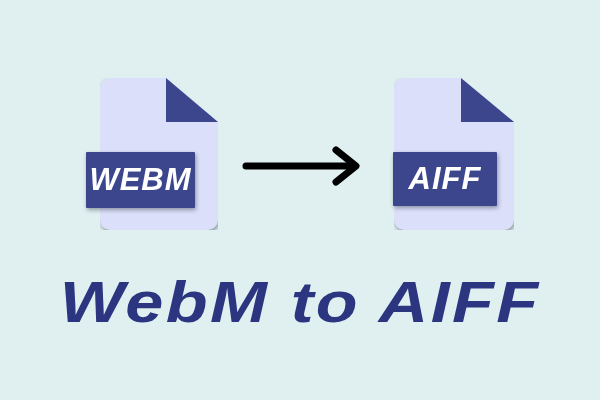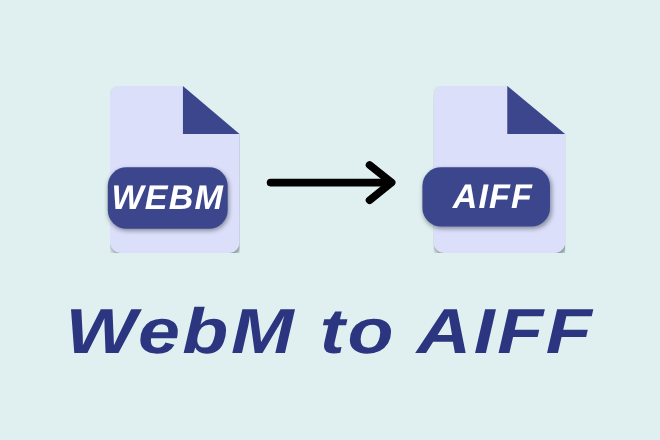--- a/index.html
+++ b/index.html
@@ -13,29 +13,28 @@
     position: absolute;
     background: #dcdffa;
     border-radius: 10px;
     box-shadow: 1px 2px 4px rgba(60,70,80,0.55);
     clip-path: polygon(-10px -10px, 66px -10px, 66px 0, 120px 44px, 130px 44px, 130px 170px, -10px 170px);
   }
   .doc-wrap { position: absolute; }
   .label {
     position: absolute;
     background: #3b468c;
-    border-radius: 17px;
+    border-radius: 1px;
     box-shadow: 1px 2px 4px rgba(40,50,60,0.45);
     display: flex; align-items: center; justify-content: center;
     color: #ffffff;
     font-weight: bold; font-style: italic;
     font-family: "Liberation Sans", sans-serif;
     font-size: 31px;
     letter-spacing: 1px;
-    margin-left: 12px;
   }
   .arrow { position: absolute; left: 240px; top: 145px; }
   .title {
     position: absolute; left: 0; right: 0; top: 268px;
     text-align: center;
     color: #2b3580;
     font-family: "Liberation Sans", sans-serif;
     font-weight: bold; font-style: italic;
     font-size: 58px;
     letter-spacing: 2px;
@@ -53,15 +52,15 @@
 
 <svg class="arrow" width="126" height="44" viewBox="0 0 126 44">
   <line x1="6" y1="21" x2="114" y2="21" stroke="#000" stroke-width="7" stroke-linecap="round"></line>
   <polyline points="96,5 116,21 96,37" fill="none" stroke="#000" stroke-width="7" stroke-linecap="round" stroke-linejoin="round"></polyline>
 </svg>
 
 <div class="doc-wrap" style="left:394px; top:78px; width:120px; height:152px;">
   <div class="doc" style="left:0; top:0; width:120px; height:152px; clip-path: polygon(0 0, 67px 0, 120px 44px, 120px 100%, 0 100%);"></div>
   <div style="position:absolute; left:67px; top:0; width:53px; height:44px; background:#3b468c; clip-path: polygon(0 0, 100% 100%, 0 100%);"></div>
 </div>
-<div class="label" style="left:372px; top:152px; width:104px; height:54px;padding-left:12px;">AIFF</div>
+<div class="label" style="left:393px; top:152px; width:104px; height:54px;">AIFF</div>
 
 <div class="title">WebM to AIFF</div>
 
 </body></html>

